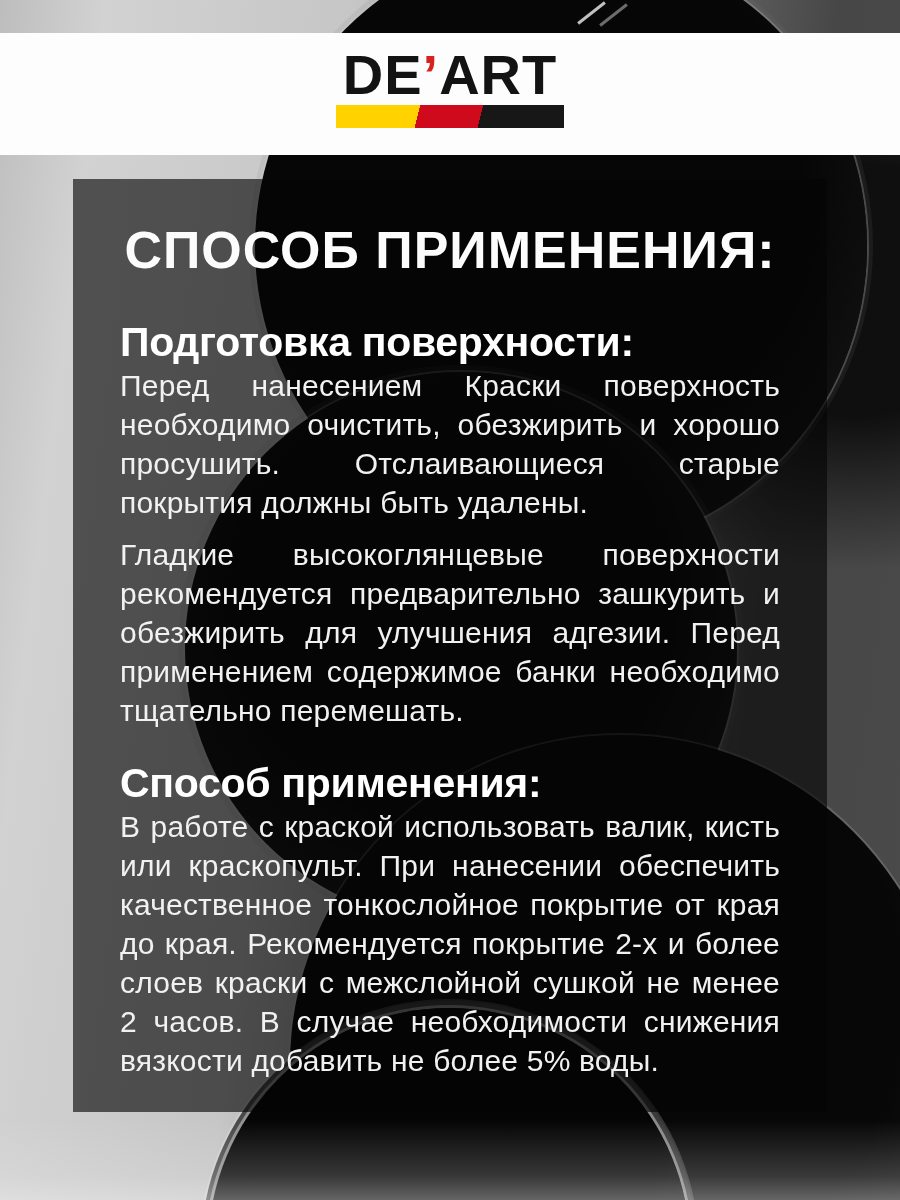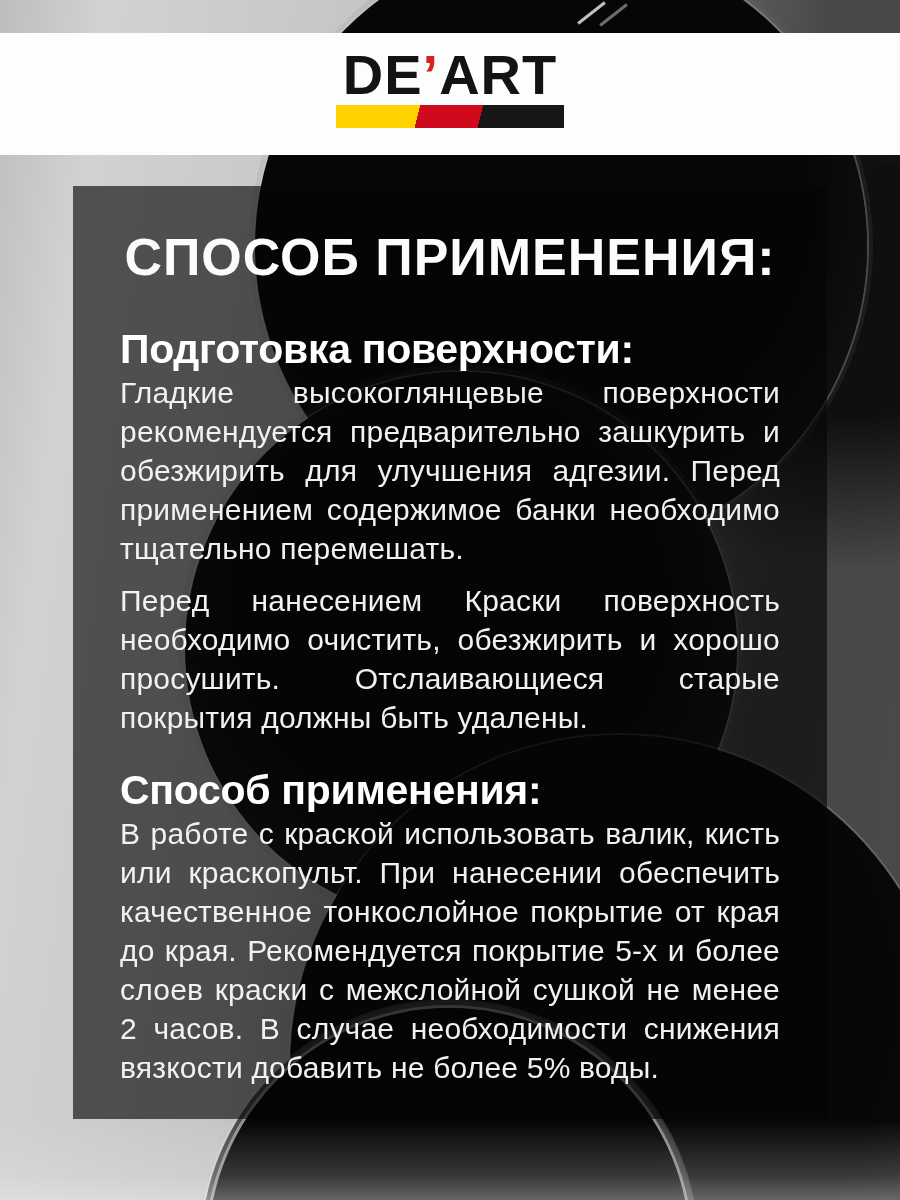--- a/index.html
+++ b/index.html
@@ -55,21 +55,21 @@
     font-weight:700;font-size:56px;line-height:52px;letter-spacing:1px;color:#131313;
     white-space:nowrap;
   }
   .brand .apo{color:#d6231f;}
   .brand-stripe{
     width:228px;height:23px;margin-top:4px;
     background:linear-gradient(104deg,#ffd200 0%,#ffd200 36%,#cf0a1d 36%,#cf0a1d 63%,#171717 63%,#171717 100%);
   }
   
   .panel{
-    position:absolute;left:73px;top:186px;width:754px;min-height:933px;
+    position:absolute;left:73px;top:179px;width:754px;min-height:933px;
     background:rgba(5,5,5,0.63);z-index:6;box-sizing:border-box;
     padding:40px 47px 30px 47px;color:#f5f5f5;
   }
   .panel-title{
     margin:0 0 42px 0;text-align:center;
     font-size:52px;line-height:62px;font-weight:700;letter-spacing:1px;color:#fcfcfc;
   }
   .sec-heading{
     margin:0 0 5px 0;font-size:41px;line-height:38px;font-weight:700;
     letter-spacing:-0.3px;color:#ffffff;
@@ -101,23 +101,23 @@
       <span>DE</span><span class="apo">’</span><span>ART</span>
     </div>
     <div class="brand-stripe"></div>
   </div>
 
   <div class="panel">
     <h1 class="panel-title">СПОСОБ ПРИМЕНЕНИЯ:</h1>
 
     <div class="sec">
       <h2 class="sec-heading">Подготовка поверхности:</h2>
+      <p>Перед нанесением Краски поверхность необходимо очистить, обезжирить и хорошо просушить. Отслаивающиеся старые покрытия должны быть удалены.</p>
       <p>Гладкие высокоглянцевые поверхности рекомендуется предварительно зашкурить и обезжирить для улучшения адгезии. Перед применением содержимое банки необхо­димо тщательно перемешать.</p>
-      <p>Перед нанесением Краски поверхность необходимо очистить, обезжирить и хорошо просушить. Отслаивающиеся старые покрытия должны быть удалены.</p>
     </div>
 
     <div class="sec">
       <h2 class="sec-heading">Способ применения:</h2>
-      <p>В работе с краской использовать валик, кисть или краскопульт. При нанесении обеспечить качественное тонкослойное покрытие от края до края. Рекомендуется покрытие 5-х и более слоев краски с межслойной сушкой не менее 2 часов. В случае необходимости снижения вязкости добавить не более 5% воды.</p>
+      <p>В работе с краской использовать валик, кисть или краскопульт. При нанесении обеспечить качественное тонкослойное покрытие от края до края. Рекомендуется покрытие 2-х и более слоев краски с межслойной сушкой не менее 2 часов. В случае необходимости снижения вязкости добавить не более 5% воды.</p>
     </div>
   </div>
 
 </div>
 
 </body></html>

